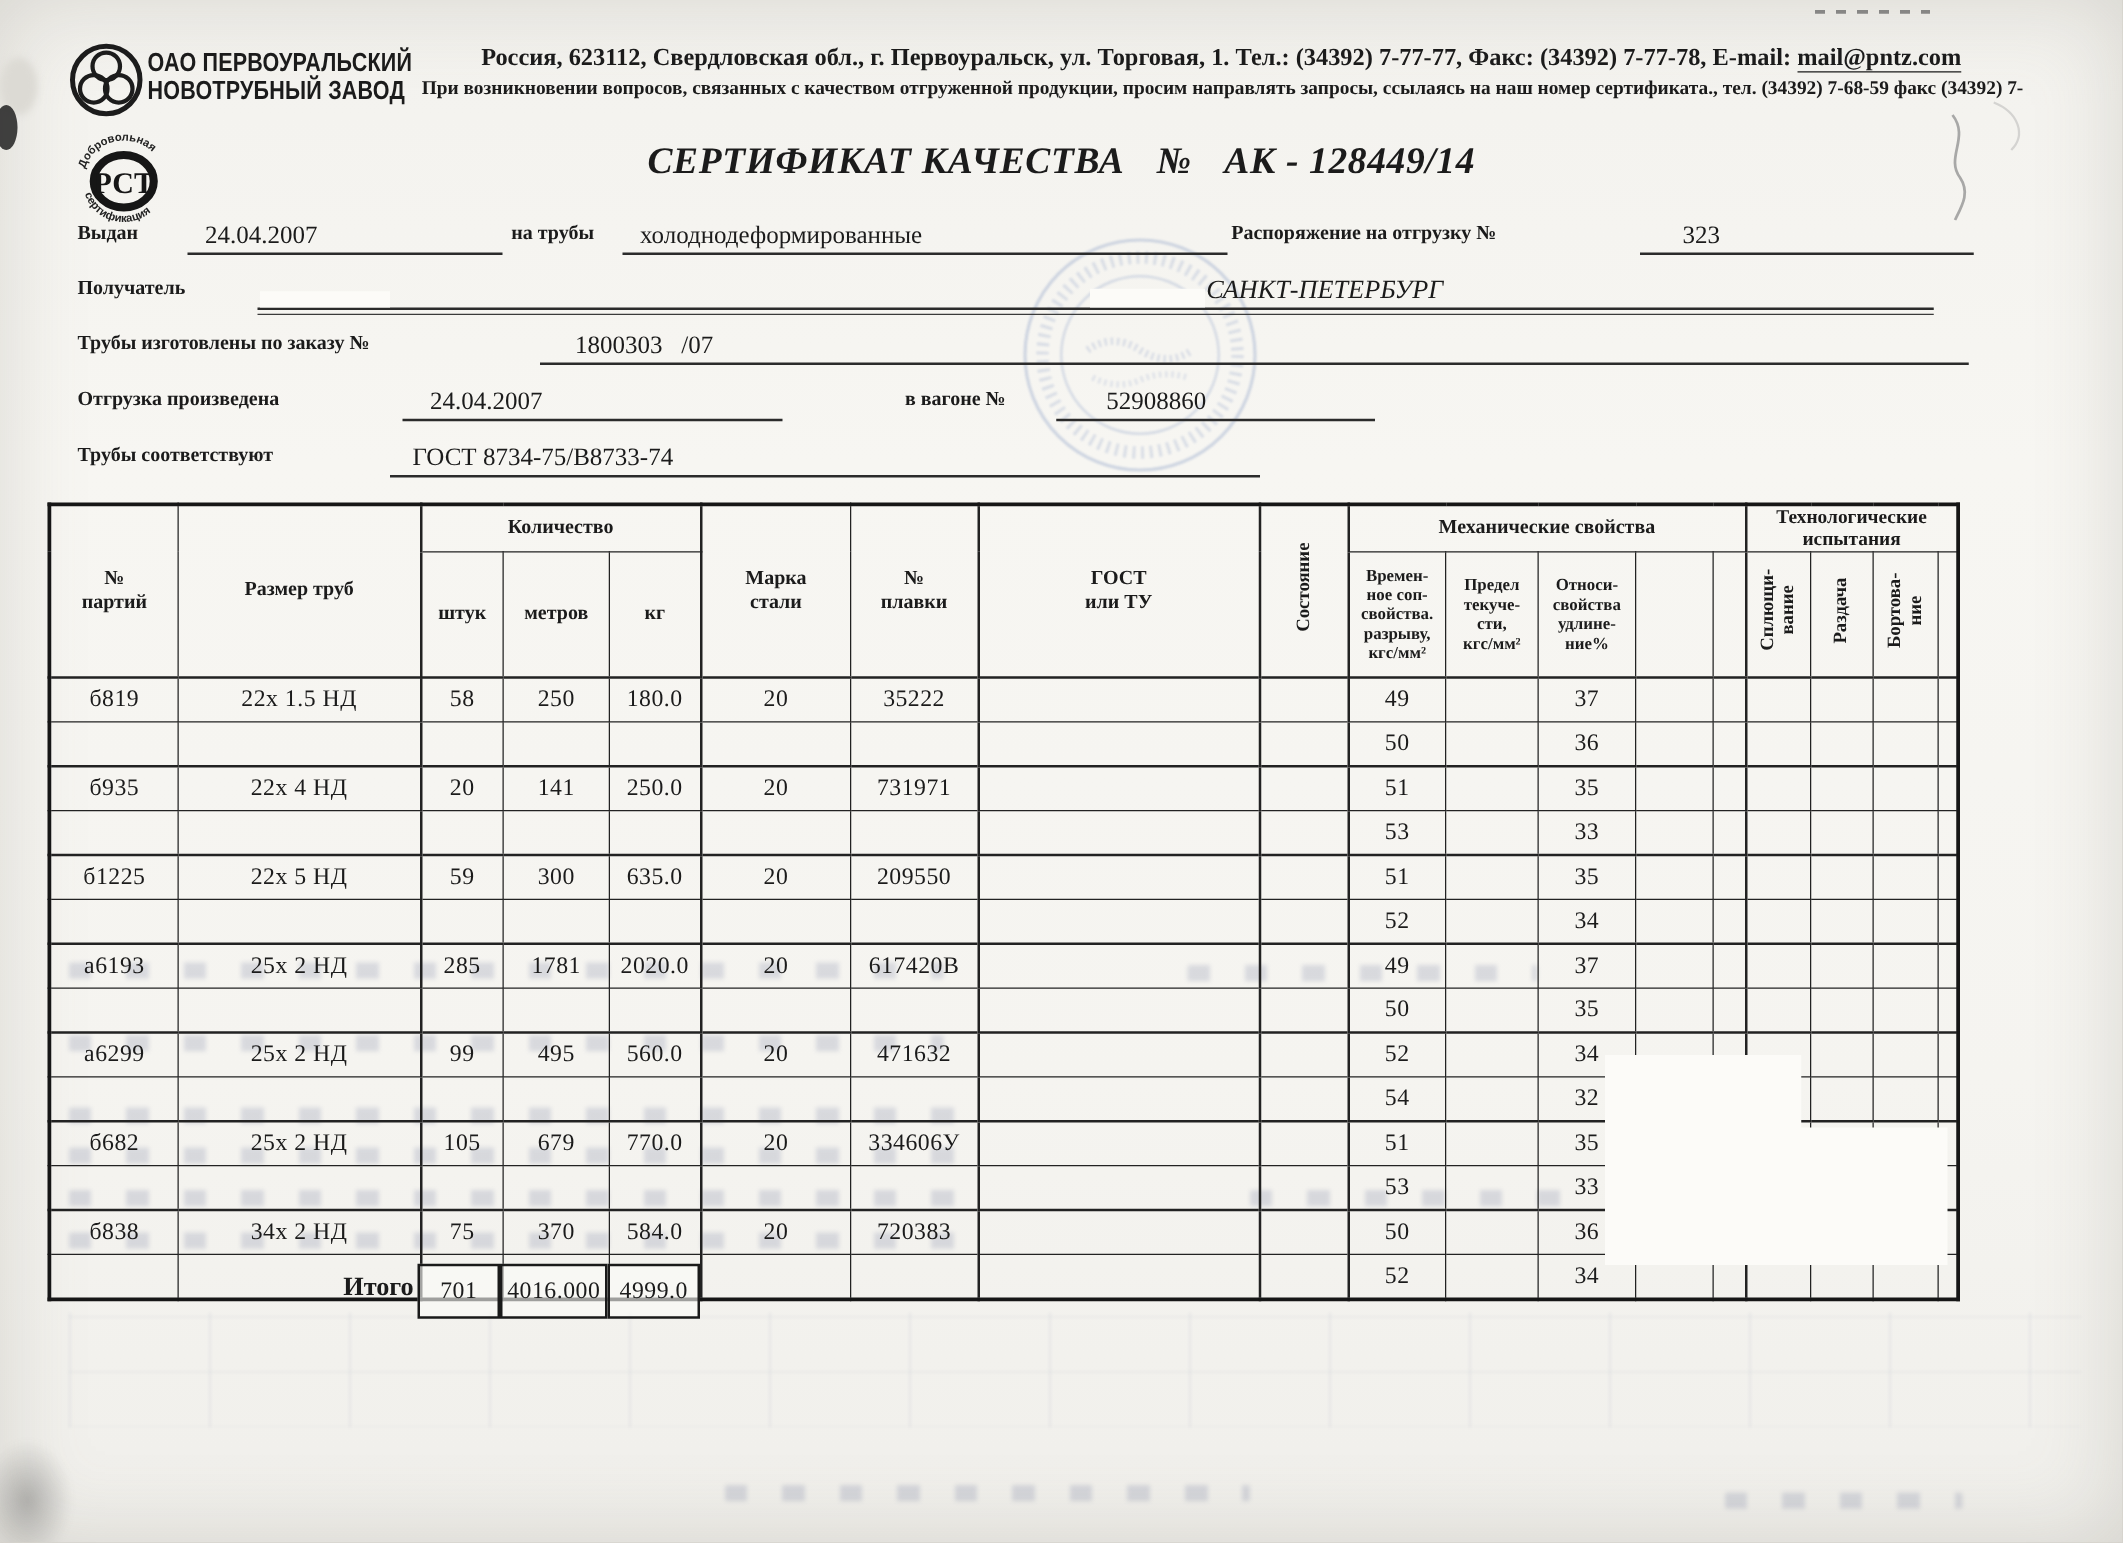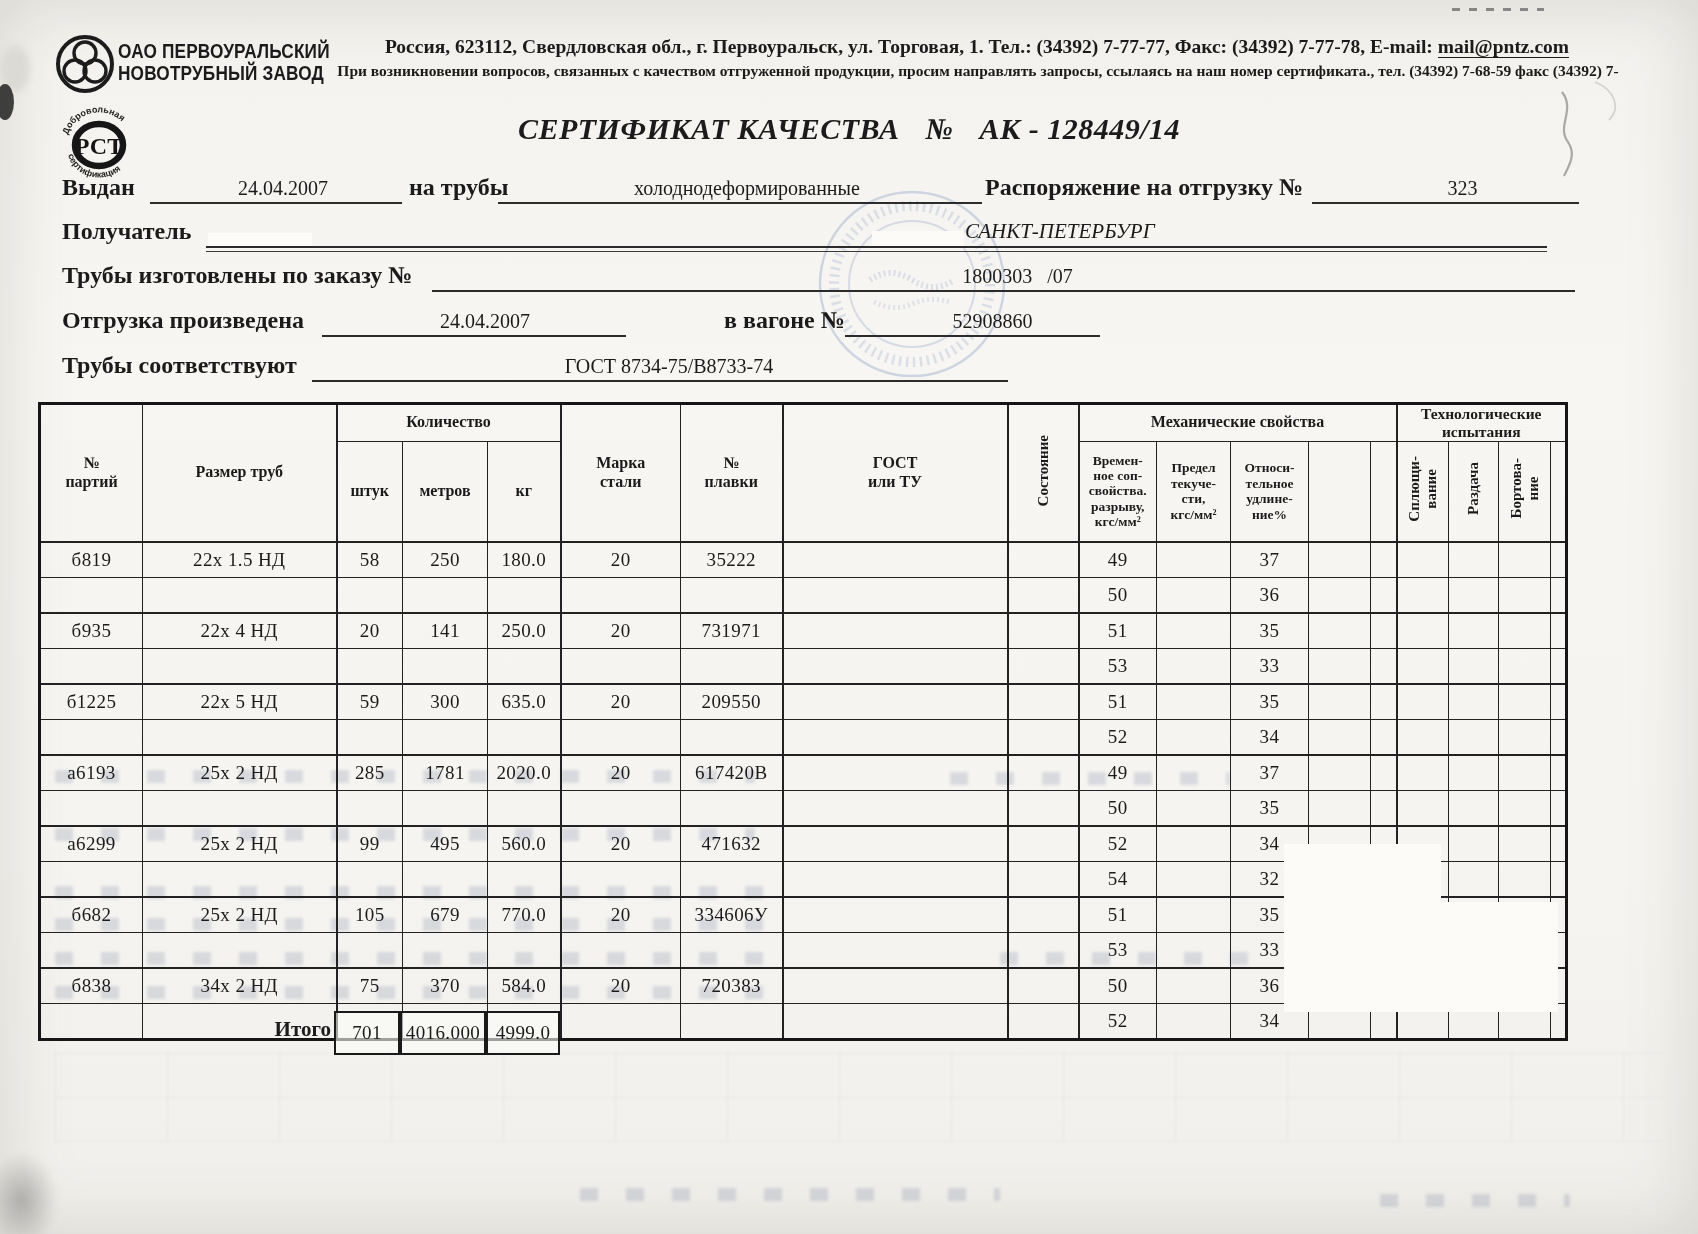--- a/index.html
+++ b/index.html
@@ -16,22 +16,22 @@
     font-weight:700;font-size:21px;line-height:1.04;letter-spacing:.2px;
     transform:scaleX(.82);transform-origin:left top;white-space:nowrap;
   }
   .addr1{position:absolute;left:262px;top:36px;width:1430px;text-align:center;font-weight:700;font-size:19.5px;white-space:nowrap;}
   .addr1 .email{border-bottom:1.6px solid #1b1b1b;font-weight:700;}
   .addr2{position:absolute;left:258px;top:62px;width:1440px;text-align:center;font-weight:700;font-size:15.5px;white-space:nowrap;}
   .rst{position:absolute;left:56px;top:97px;}
   .title{position:absolute;left:0;top:112px;width:1698px;text-align:center;font-style:italic;font-weight:700;font-size:30px;letter-spacing:.5px;white-space:nowrap;}
   .title .tsp{margin:0 18px;}
   
-  .fl{position:absolute;font-weight:700;font-size:24px;line-height:30px;white-space:nowrap;}
-  .fv{position:absolute;height:30px;line-height:32px;font-size:20px;border-bottom:2px solid #2b2b2b;white-space:pre;text-align:center;}
+  .fl{position:absolute;font-weight:700;font-size:16px;line-height:30px;white-space:nowrap;}
+  .fv{position:absolute;height:30px;line-height:32px;font-size:20px;border-bottom:2px solid #2b2b2b;white-space:pre;}
   .ital{font-style:italic;}
   .uline{position:absolute;height:0;border-top:1.6px solid #3a3a3a;}
   
   .doc-table{position:absolute;left:38px;top:402px;}
   table{border-collapse:collapse;table-layout:fixed;width:1527px;background:transparent;}
   th,td{border:1.4px solid #222;padding:0 2px;text-align:center;vertical-align:middle;overflow:hidden;}
   th{font-weight:700;font-size:16px;line-height:1.18;white-space:pre-line;}
   thead tr.h1 th{height:34px;}
   thead tr.h2 th{height:99px;}
   thead tr.h2 th.mechsub{font-size:13.5px;line-height:1.14;}
@@ -201,21 +201,21 @@
           <th class="mechsub bL">Времен-
 ное соп-
 свойства.
 разрыву,
 кгс/мм²</th>
           <th class="mechsub">Предел
 текуче-
 сти,
 кгс/мм²</th>
           <th class="mechsub">Относи-
-тельное
+свойства
 удлине-
 ние%</th>
           <th></th>
           <th></th>
           <th class="bL"><span class="vtx">Сплющи-
 вание</span></th>
           <th><span class="vtx">Раздача</span></th>
           <th><span class="vtx">Бортова-
 ние</span></th>
           <th></th>

